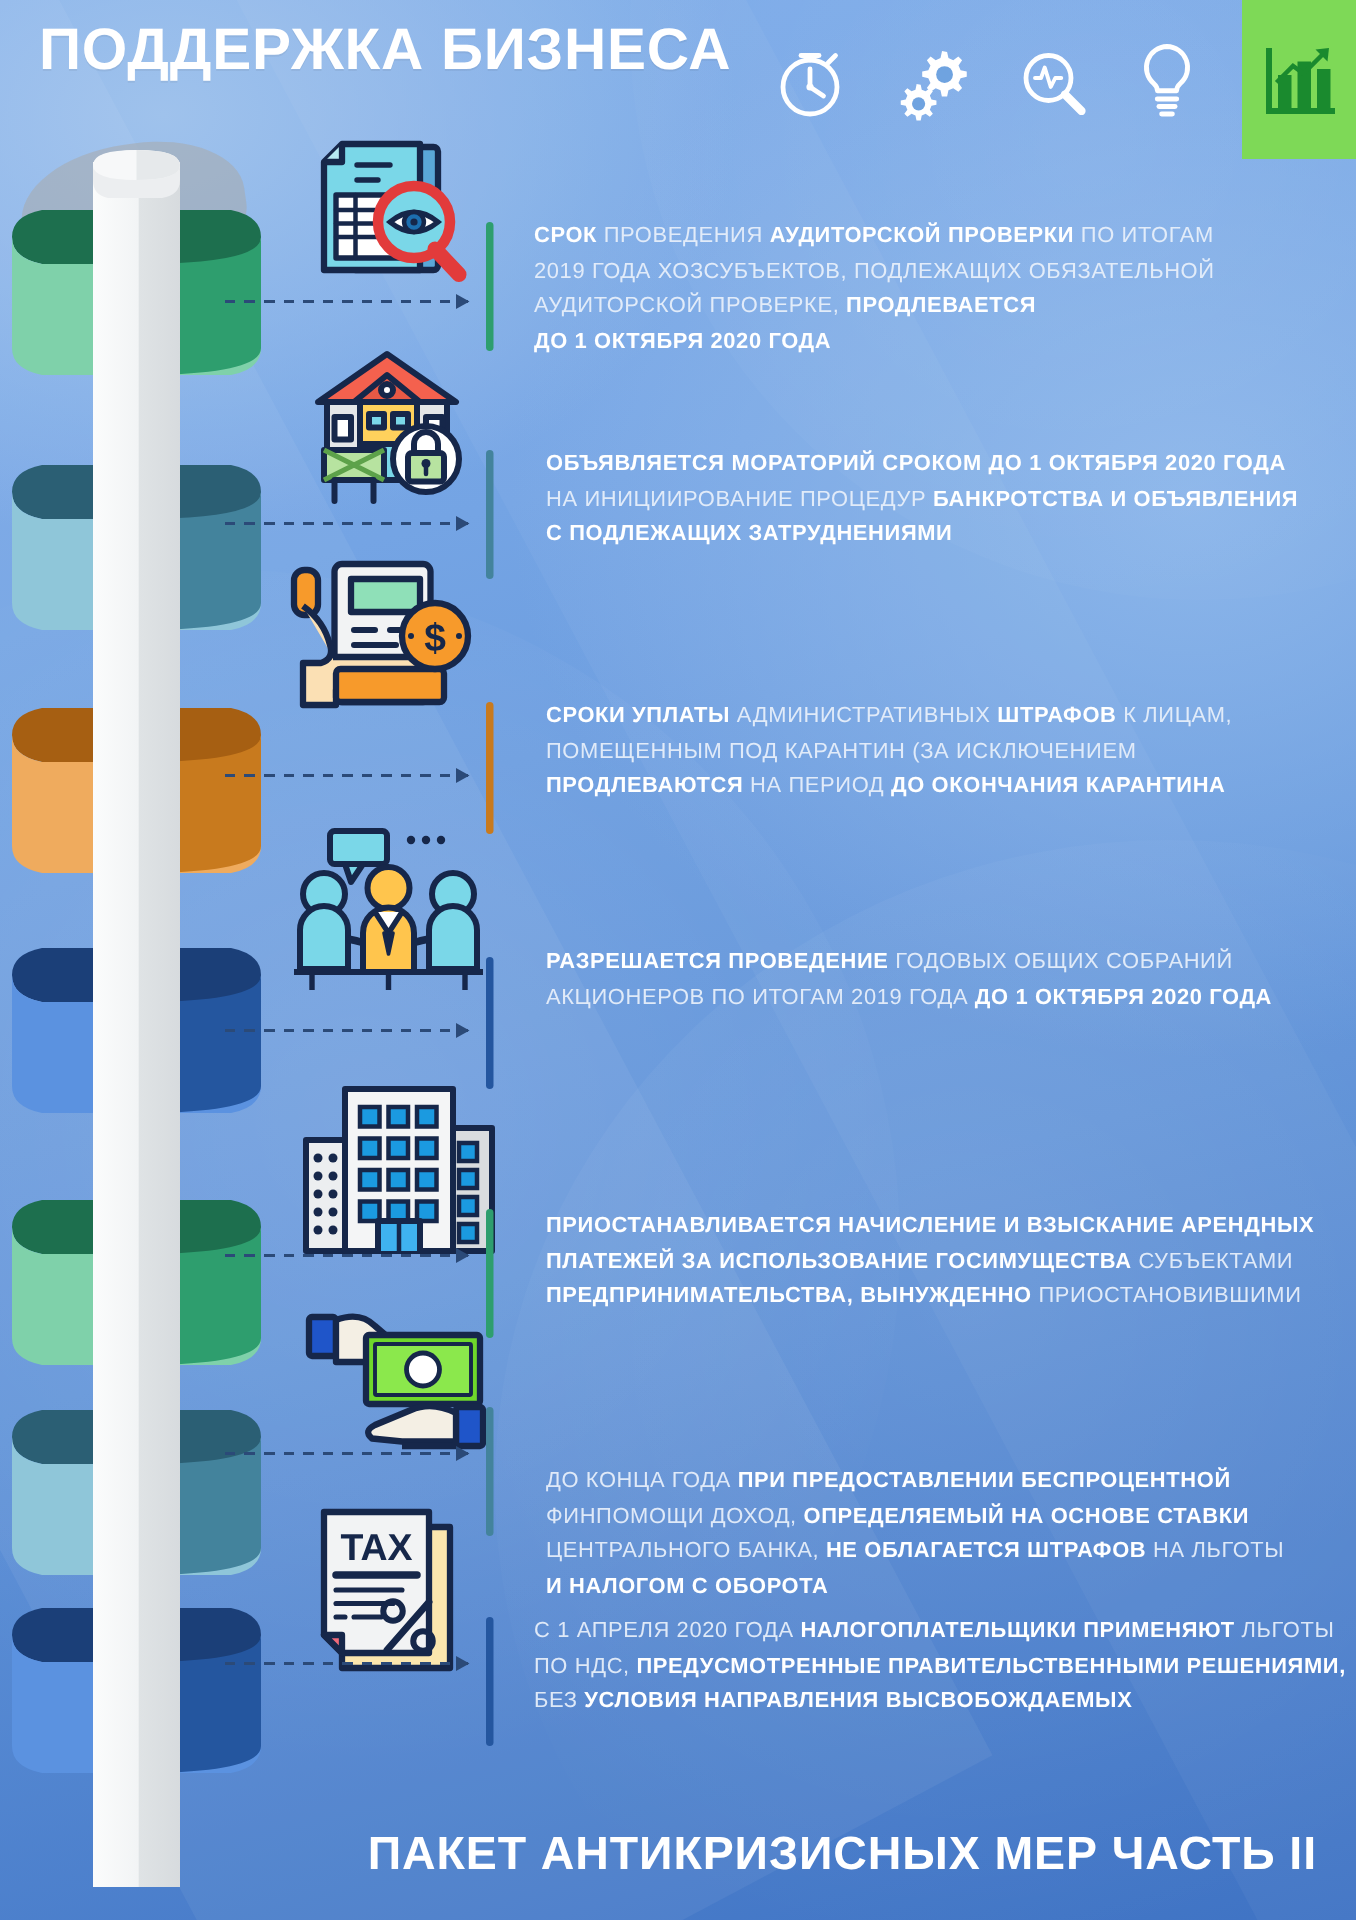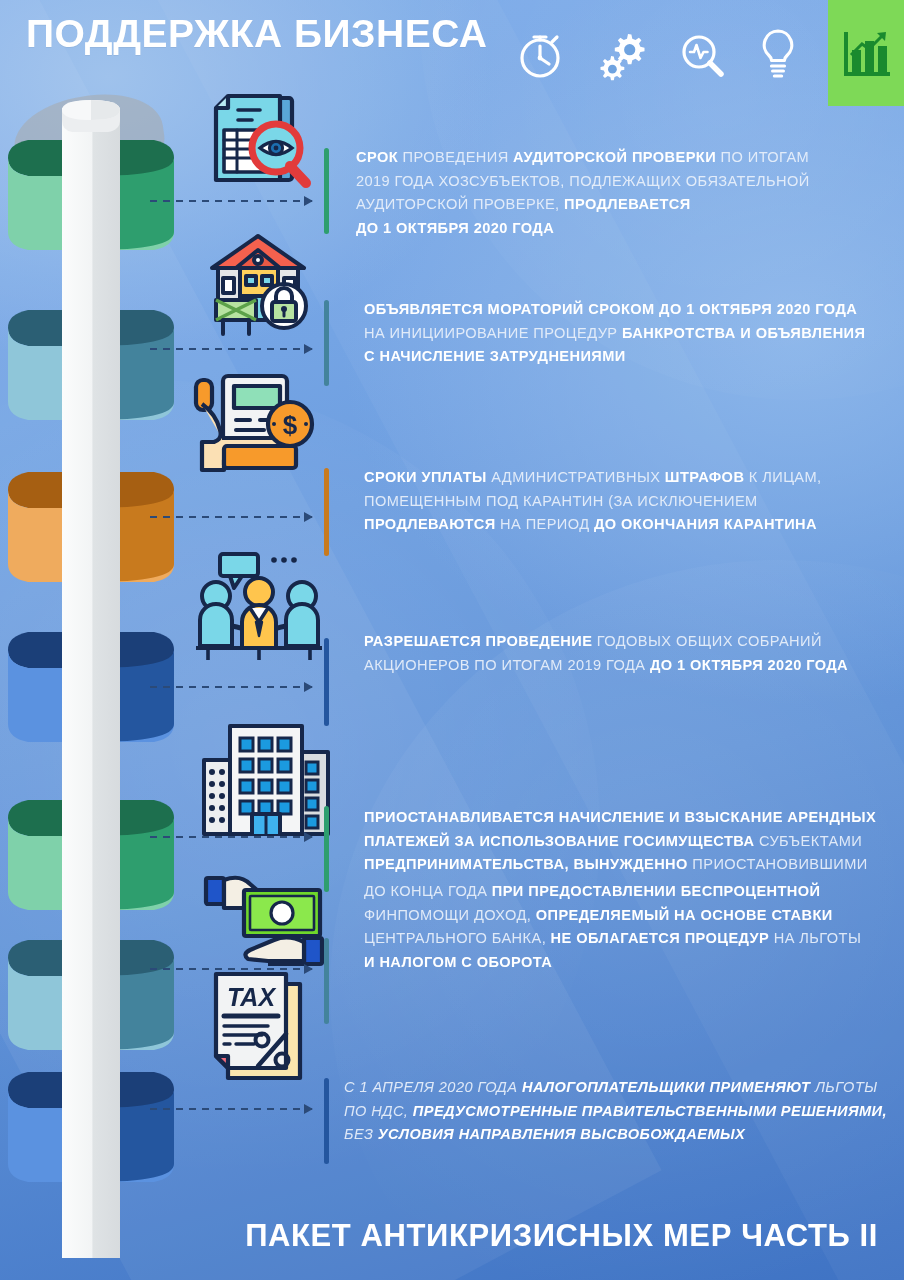--- a/index.html
+++ b/index.html
@@ -357,21 +357,21 @@
         <circle cx="88" cy="87" r="3" fill="#16274a"></circle>
         <path d="M88 89 L88 94" stroke="#16274a" stroke-width="3" stroke-linecap="round"></path>
       </g>
     </svg>
   </div>
   <div class="dash" style="left:150px; top:348px; width:162px;"></div>
   <div class="bar" style="left:324px; top:300px; height:86px; background:#43839c;"></div>
   <div class="txt" id="txt1" style="left:364px; top:298px;">
       <span class="ln"><span>ОБЪЯВЛЯЕТСЯ МОРАТОРИЙ СРОКОМ ДО 1 ОКТЯБРЯ 2020 ГОДА</span></span>
       <span class="ln"><span class="lite">НА ИНИЦИИРОВАНИЕ ПРОЦЕДУР </span><span>БАНКРОТСТВА И ОБЪЯВЛЕНИЯ</span></span>
-      <span class="ln"><span>С НАЧИСЛЕНИЕ ЗАТРУДНЕНИЯМИ</span></span>
+      <span class="ln"><span>С ПОДЛЕЖАЩИХ ЗАТРУДНЕНИЯМИ</span></span>
     </div>
 
   <div class="row-icon" style="left:190px; top:368px; width:134px; height:126px;">
     <svg viewBox="0 0 134 126">
       <g stroke="#16274a" stroke-width="4.2" stroke-linejoin="round">
         <rect x="6" y="12" width="16" height="30" rx="7" fill="#f79a2b"></rect>
         <rect x="33" y="8" width="64" height="92" rx="5" fill="#f2f3f4"></rect>
         <rect x="44" y="18" width="46" height="22" fill="#8fe0b8"></rect>
         <g stroke-width="4" stroke-linecap="round" stroke="#16274a">
           <path d="M46 52 L60 52"></path>
@@ -501,28 +501,28 @@
       </g>
       <g stroke="#16274a" stroke-width="4.2" stroke-linejoin="round">
         <rect x="108" y="76" width="18" height="26" rx="2" fill="#1f55c9"></rect>
         <path d="M108 80 q-16-8-30-2 l-24 10 q-8 4-2 9 l20 2 l36 0" fill="#f4efe4"></path>
         <path d="M108 80 l0 22 l-36 0" fill="none"></path>
       </g>
     </svg>
   </div>
   <div class="dash" style="left:150px; top:968px; width:162px;"></div>
   <div class="bar" style="left:324px; top:938px; height:86px; background:#43839c;"></div>
-  <div class="txt" id="txt5" style="left:364px; top:880px;">
+  <div class="txt" id="txt5" style="left:364px; top:976px;">
       <span class="ln"><span class="lite">ДО КОНЦА ГОДА </span><span>ПРИ ПРЕДОСТАВЛЕНИИ БЕСПРОЦЕНТНОЙ</span></span>
       <span class="ln"><span class="lite">ФИНПОМОЩИ ДОХОД, </span><span>ОПРЕДЕЛЯЕМЫЙ НА ОСНОВЕ СТАВКИ</span></span>
-      <span class="ln"><span class="lite">ЦЕНТРАЛЬНОГО БАНКА, </span><span>НЕ ОБЛАГАЕТСЯ ПРОЦЕДУР </span><span class="lite">НА ЛЬГОТЫ</span></span>
+      <span class="ln"><span class="lite">ЦЕНТРАЛЬНОГО БАНКА, </span><span>НЕ ОБЛАГАЕТСЯ ШТРАФОВ </span><span class="lite">НА ЛЬГОТЫ</span></span>
       <span class="ln"><span>И НАЛОГОМ С ОБОРОТА</span></span>
     </div>
 
-  <div class="row-icon" style="left:202px; top:966px; width:122px; height:118px;font-style:italic;">
+  <div class="row-icon" style="left:202px; top:1000px; width:122px; height:118px;">
     <svg viewBox="0 0 122 118">
       <g stroke="#16274a" stroke-width="4.2" stroke-linejoin="round">
         <rect x="26" y="18" width="72" height="94" fill="#fbe6ae"></rect>
         <path d="M14 8 l70 0 l0 94 l-58 0 l-12-12 z" fill="#f2f3f4"></path>
         <path d="M26 90 l0 12 l-12-12 z" fill="#f06a7a"></path>
       </g>
       <text x="49" y="40" font-family="Liberation Sans, sans-serif" font-size="25" font-weight="bold" fill="#16274a" text-anchor="middle">TAX</text>
       <g stroke="#16274a" stroke-linecap="round">
         <path d="M22 50 L76 50" stroke-width="5"></path>
         <path d="M22 60 L66 60" stroke-width="3.4"></path>
@@ -532,21 +532,21 @@
       </g>
       <g stroke="#16274a" stroke-width="4" fill="none">
         <circle cx="60" cy="74" r="6.5"></circle>
         <circle cx="80" cy="94" r="6.5"></circle>
         <path d="M84 68 L56 100" stroke-width="4.6" stroke-linecap="round"></path>
       </g>
     </svg>
   </div>
   <div class="dash" style="left:150px; top:1108px; width:162px;"></div>
   <div class="bar" style="left:324px; top:1078px; height:86px; background:#24569f;"></div>
-  <div class="txt" id="txt6" style="left:344px; top:1076px;font-style:italic;">
+  <div class="txt" id="txt6" style="left:356px; top:1076px;">
       <span class="ln"><span class="lite">С 1 АПРЕЛЯ 2020 ГОДА </span><span>НАЛОГОПЛАТЕЛЬЩИКИ ПРИМЕНЯЮТ </span><span class="lite">ЛЬГОТЫ</span></span>
       <span class="ln"><span class="lite">ПО НДС, </span><span>ПРЕДУСМОТРЕННЫЕ ПРАВИТЕЛЬСТВЕННЫМИ РЕШЕНИЯМИ,</span></span>
       <span class="ln"><span class="lite">БЕЗ </span><span>УСЛОВИЯ НАПРАВЛЕНИЯ ВЫСВОБОЖДАЕМЫХ</span></span>
     </div>
 
   <div class="footer">ПАКЕТ АНТИКРИЗИСНЫХ МЕР ЧАСТЬ II</div>
 
 </div>
 
 </body></html>

